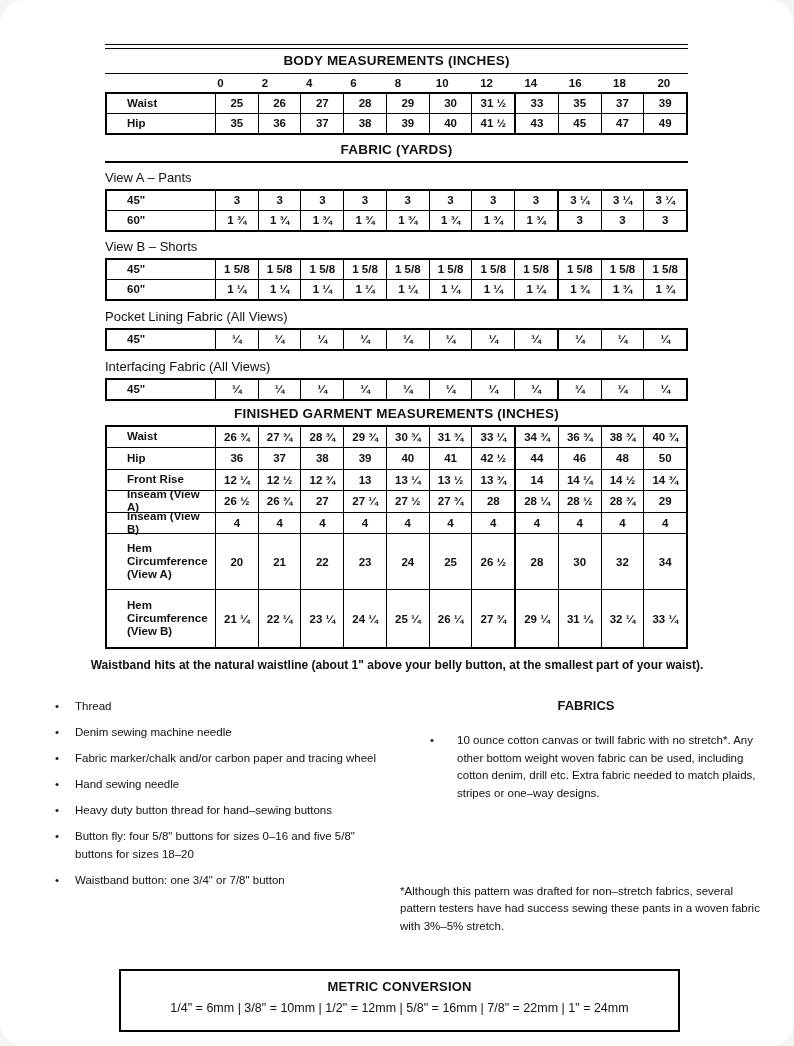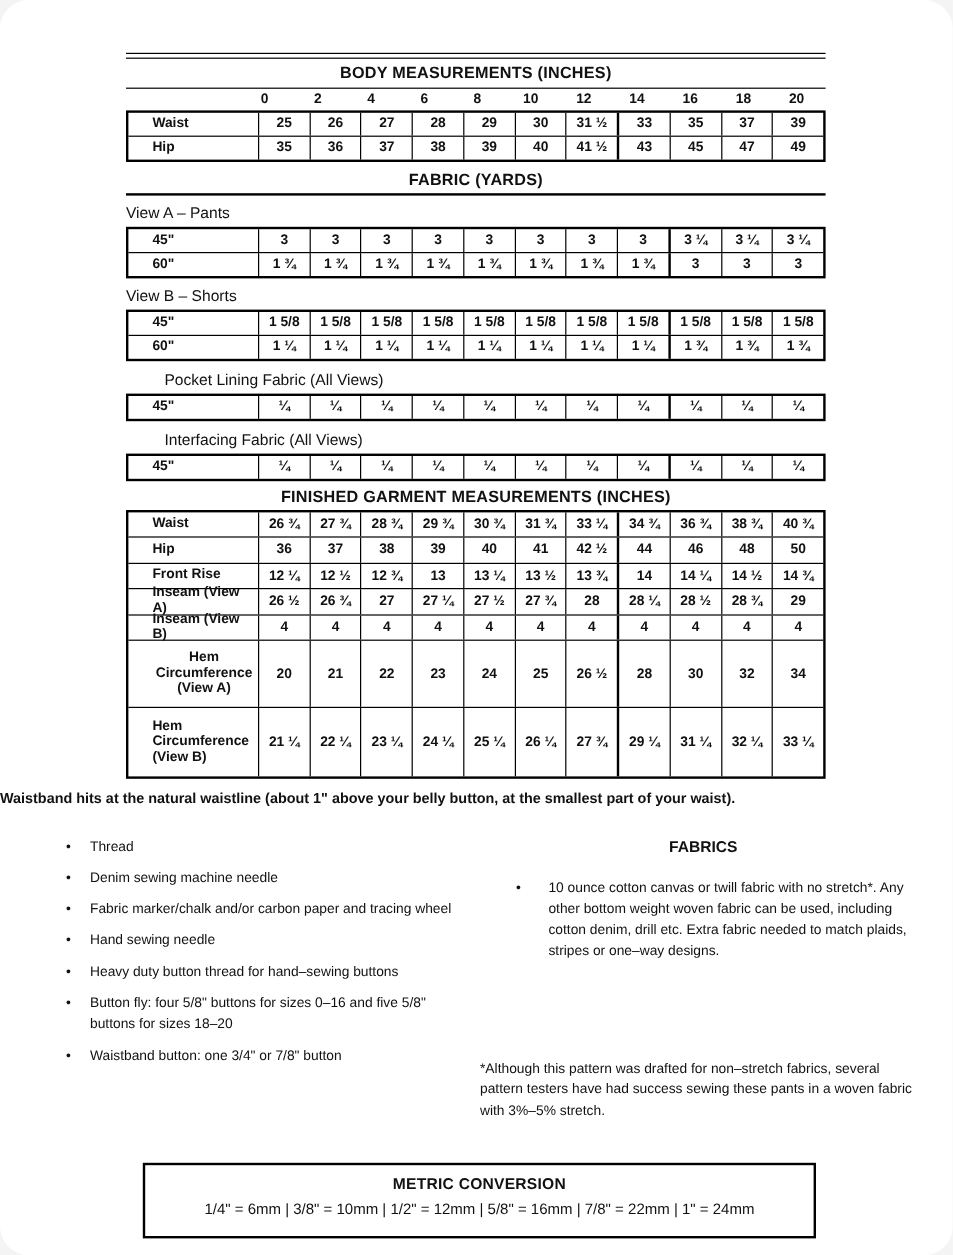--- a/index.html
+++ b/index.html
@@ -34,29 +34,29 @@
   .cell {
     flex:1 1 0; min-width:0; display:flex; align-items:center; justify-content:center;
     font-size:11.5px; font-weight:700; border-right:1.4px solid #000; white-space:nowrap;
   }
   .cells .cell:last-child { border-right:none; }
   .sizes-row .cell { border-right:none; }
   .tbl.break12 .cells .cell:nth-child(7) { border-right-width:2.6px; }
   .tbl.break14 .cells .cell:nth-child(8) { border-right-width:2.6px; }
 
   .sub-label { font-size:13px; line-height:15px; margin:7px 0 4px 0; font-weight:400; }
-  .sub-label.mt8 { margin-top:8px;margin-left:32px; }
+  .sub-label.mt8 { margin-top:8px; }
 
   .fin .trow { height:20.5px; }
-  .fin .trow.tall { height:55px;text-align:center; }
+  .fin .trow.tall { height:55px; }
   .fin .trow.tall2 { height:57px; }
 
   
   .waistband-note {
-    position:absolute; left:0; top:658px; width:794px; 
+    position:absolute; left:0; top:658px; width:794px; text-align:center;
     font-size:12px; font-weight:700;
   }
   .col-title { text-align:center; font-size:13px; font-weight:700; margin-bottom:19px; }
   .notions-col { position:absolute; left:40px; top:698px; width:345px; }
   .fabrics-col { position:absolute; left:400px; top:698px; width:372px; }
   .bullet-item { display:flex; font-size:11.5px; line-height:17.5px; margin-bottom:8.5px; font-weight:400; }
   .notions-col .bullet { width:35px; padding-left:15px; box-sizing:border-box; flex:none; }
   .fabrics-col .bullet { width:57px; padding-left:30px; box-sizing:border-box; flex:none; }
   .bullet-item .bi-text { flex:1; }
   .footnote {

